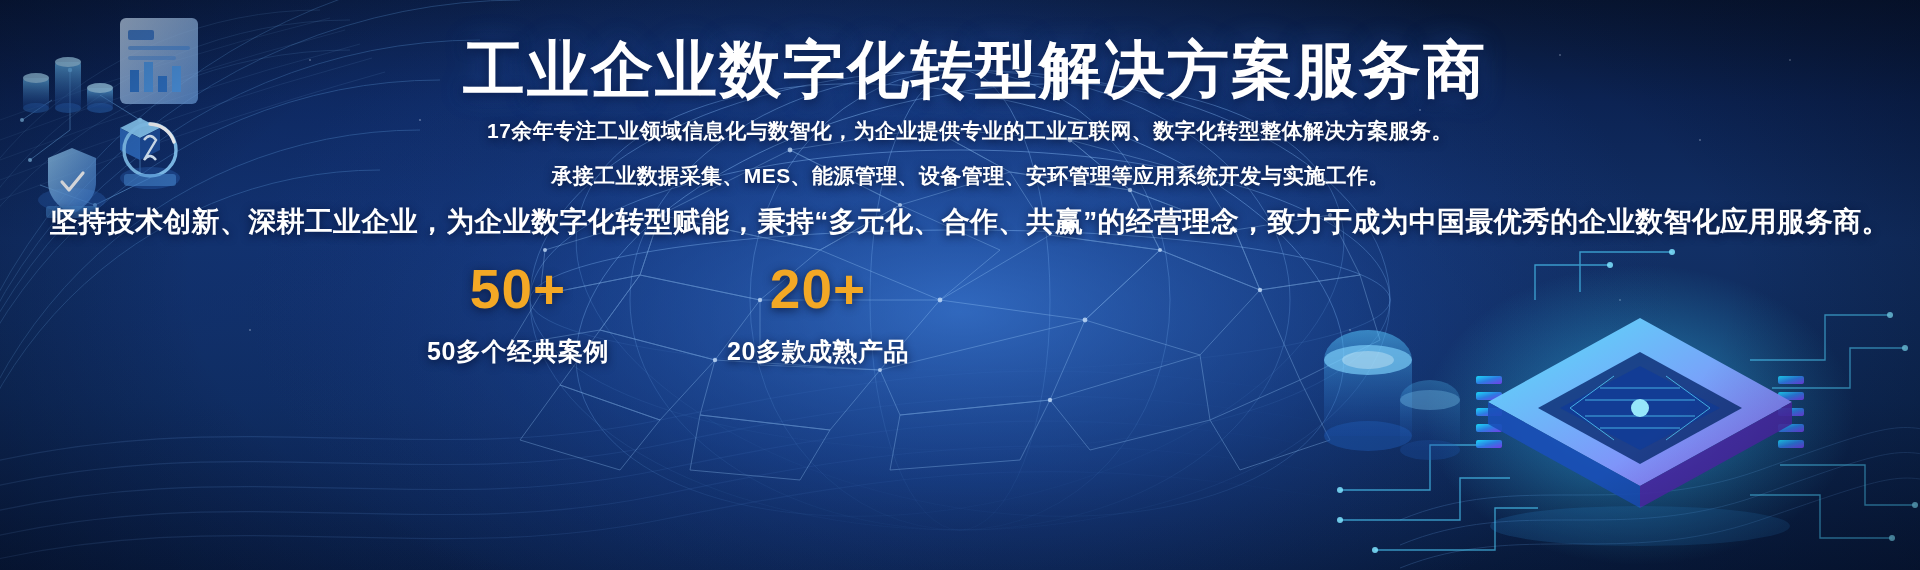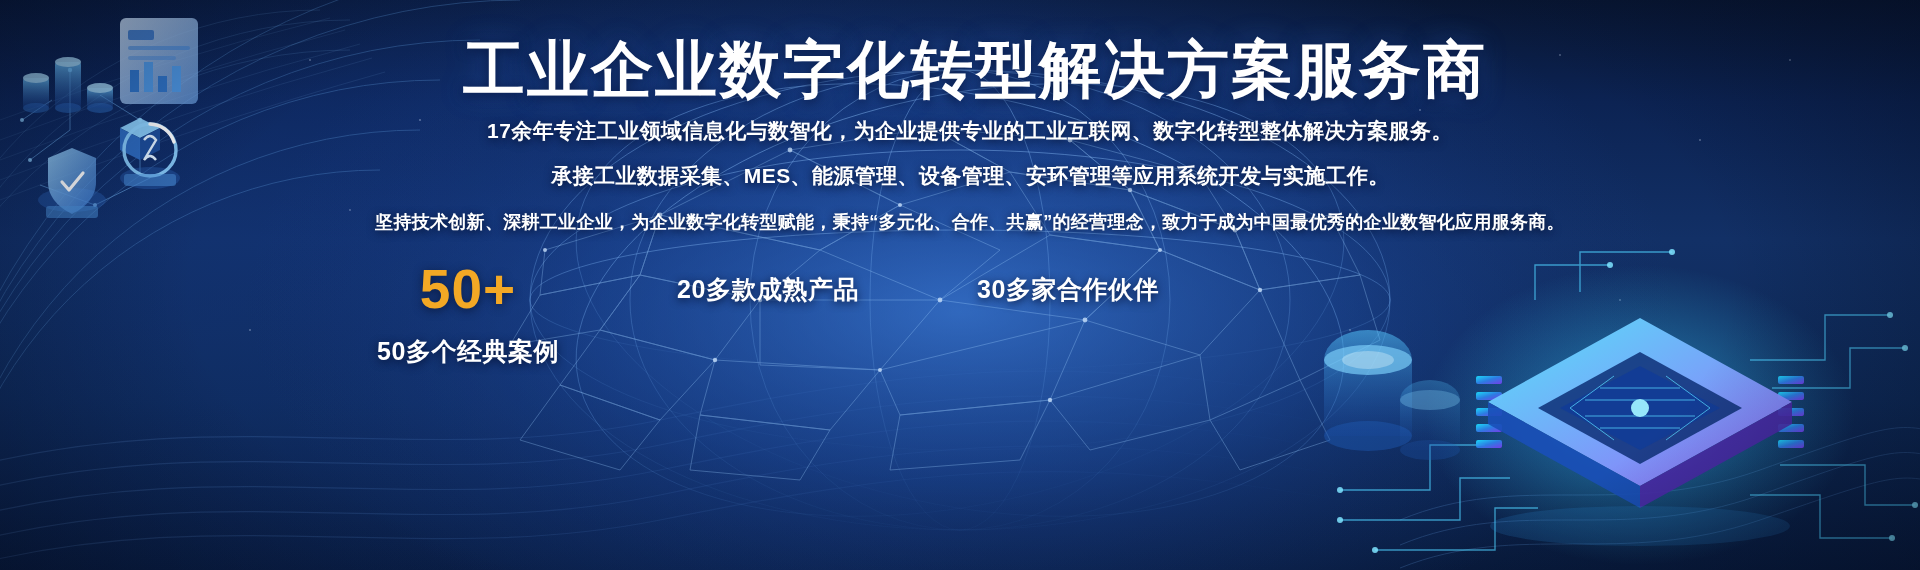--- a/index.html
+++ b/index.html
@@ -42,28 +42,28 @@
   .sub{
     position:absolute;left:0;right:0;
     text-align:center;
     font-weight:bold;
     color:#ffffff;
     text-shadow:0 2px 8px rgba(4,16,50,0.95);
     white-space:nowrap;
   }
   .sub1{top:116px;font-size:21px;line-height:30px;letter-spacing:.4px;padding-left:20px;}
   .sub2{top:161px;font-size:21px;line-height:30px;letter-spacing:.4px;padding-left:21px;}
-  .sub3{top:206px;font-size:18px;line-height:32px;letter-spacing:.3px;padding-left:20px;}
+  .sub3{top:206px;font-size:28px;line-height:32px;letter-spacing:.3px;padding-left:20px;}
 
   
   .stats{
     position:absolute;top:258px;left:268px;
     width:1000px;
     display:flex;
-    justify-content:center;
+    justify-content:flex-end;
     align-items:flex-start;
   }
   .stat{width:300px;text-align:center;}
   .stat-num{
     font-size:55px;line-height:62px;font-weight:bold;
     color:#f3a825;
     letter-spacing:1px;
     text-shadow:0 2px 10px rgba(8,22,60,0.85);
   }
   .stat-label{
@@ -423,24 +423,24 @@
     <div class="sub sub3">坚持技术创新、深耕工业企业，为企业数字化转型赋能，秉持“多元化、合作、共赢”的经营理念，致力于成为中国最优秀的企业数智化应用服务商。</div>
 
     <div class="stats">
 
       <div class="stat">
         <div class="stat-num">50+</div>
         <div class="stat-label">50多个经典案例</div>
       </div>
 
       <div class="stat">
+        <div class="stat-num">20+</div>
         <div class="stat-label">20多款成熟产品</div>
       </div>
 
       <div class="stat">
-        <div class="stat-label">30多家合作伙伴</div>
       </div>
 
     </div>
 
 
   </div>
 </div>
 
 </body></html>

